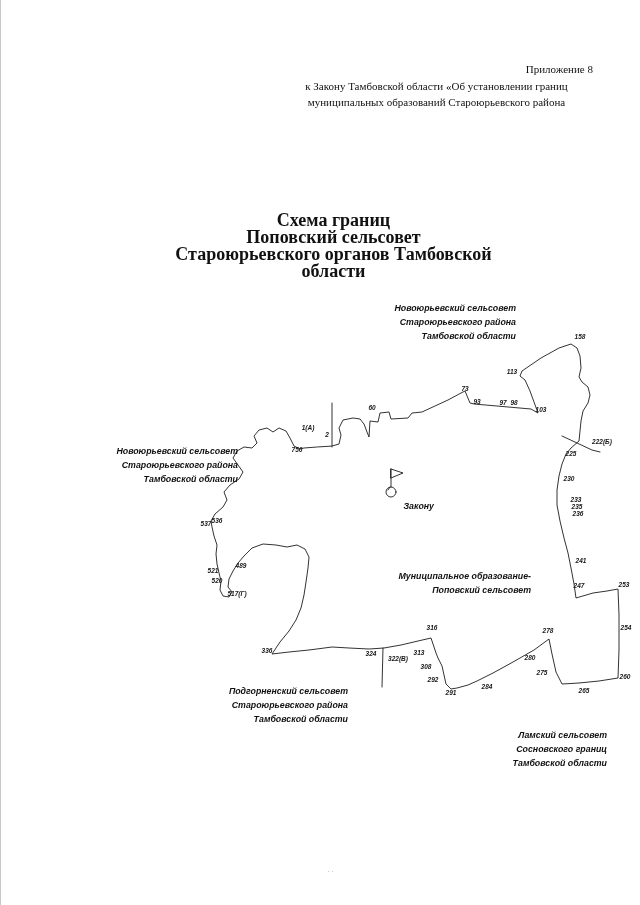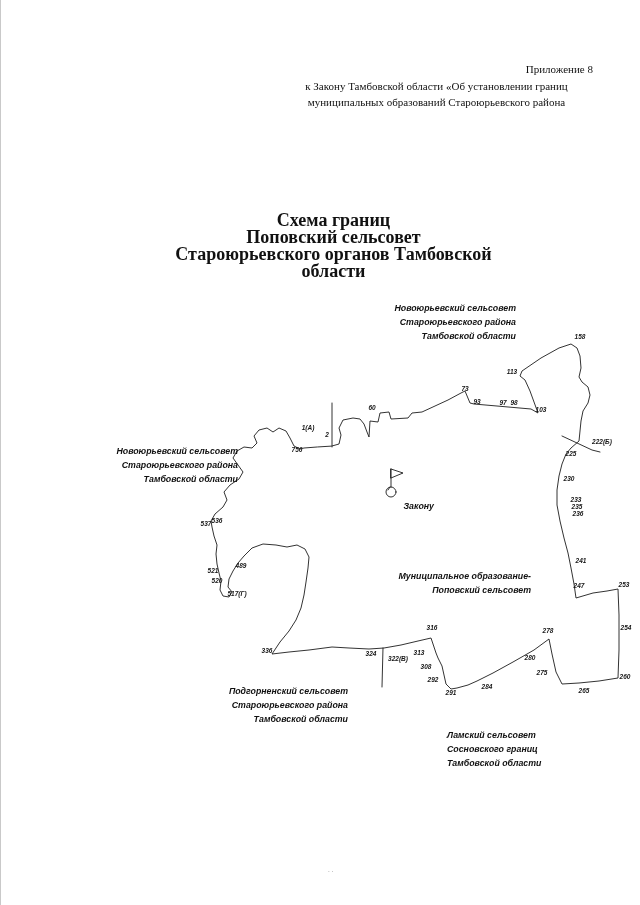--- a/index.html
+++ b/index.html
@@ -24,21 +24,21 @@
     position:absolute; top:193px; left:150px; width:365px;
     text-align:center; font-weight:bold; font-size:18px; line-height:17px;margin-top:19px;
   }
   
   .map-svg{ position:absolute; top:0; left:0; }
   .nlabel{
     position:absolute;
     font:italic bold 8.8px/14px "Liberation Sans", sans-serif;
     color:#111; text-align:right; white-space:nowrap;
   }
-  .nlabel.left-align{ text-align:left; }
+  .nlabel.left-align{ text-align:right; }
   .pt{
     position:absolute; transform:translate(-50%,-50%);
     font:italic bold 6.5px "Liberation Sans", sans-serif;
     color:#161616; white-space:nowrap;
   }
   .scan-artifact{
     position:absolute; top:866px; left:327px;
     font-size:7px; color:#9a9a9a; letter-spacing:2px;
   }
 </style>

